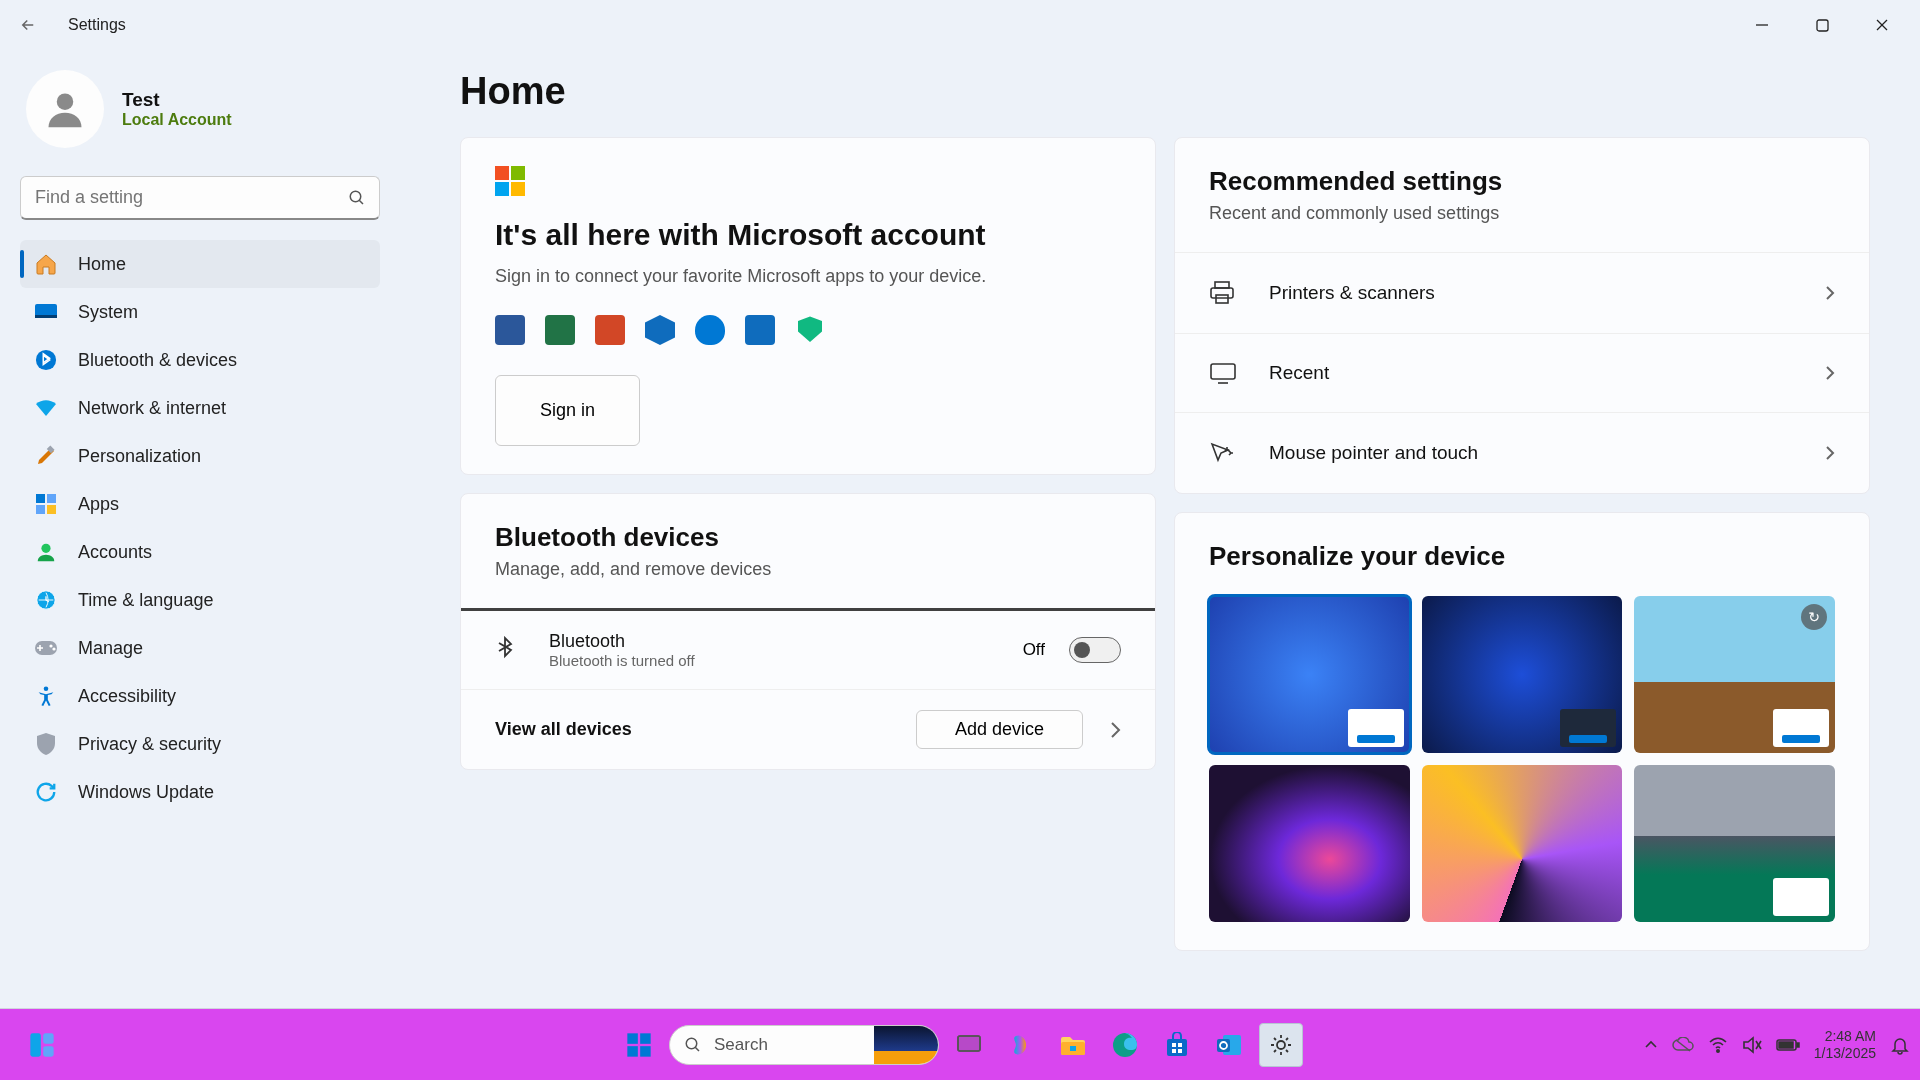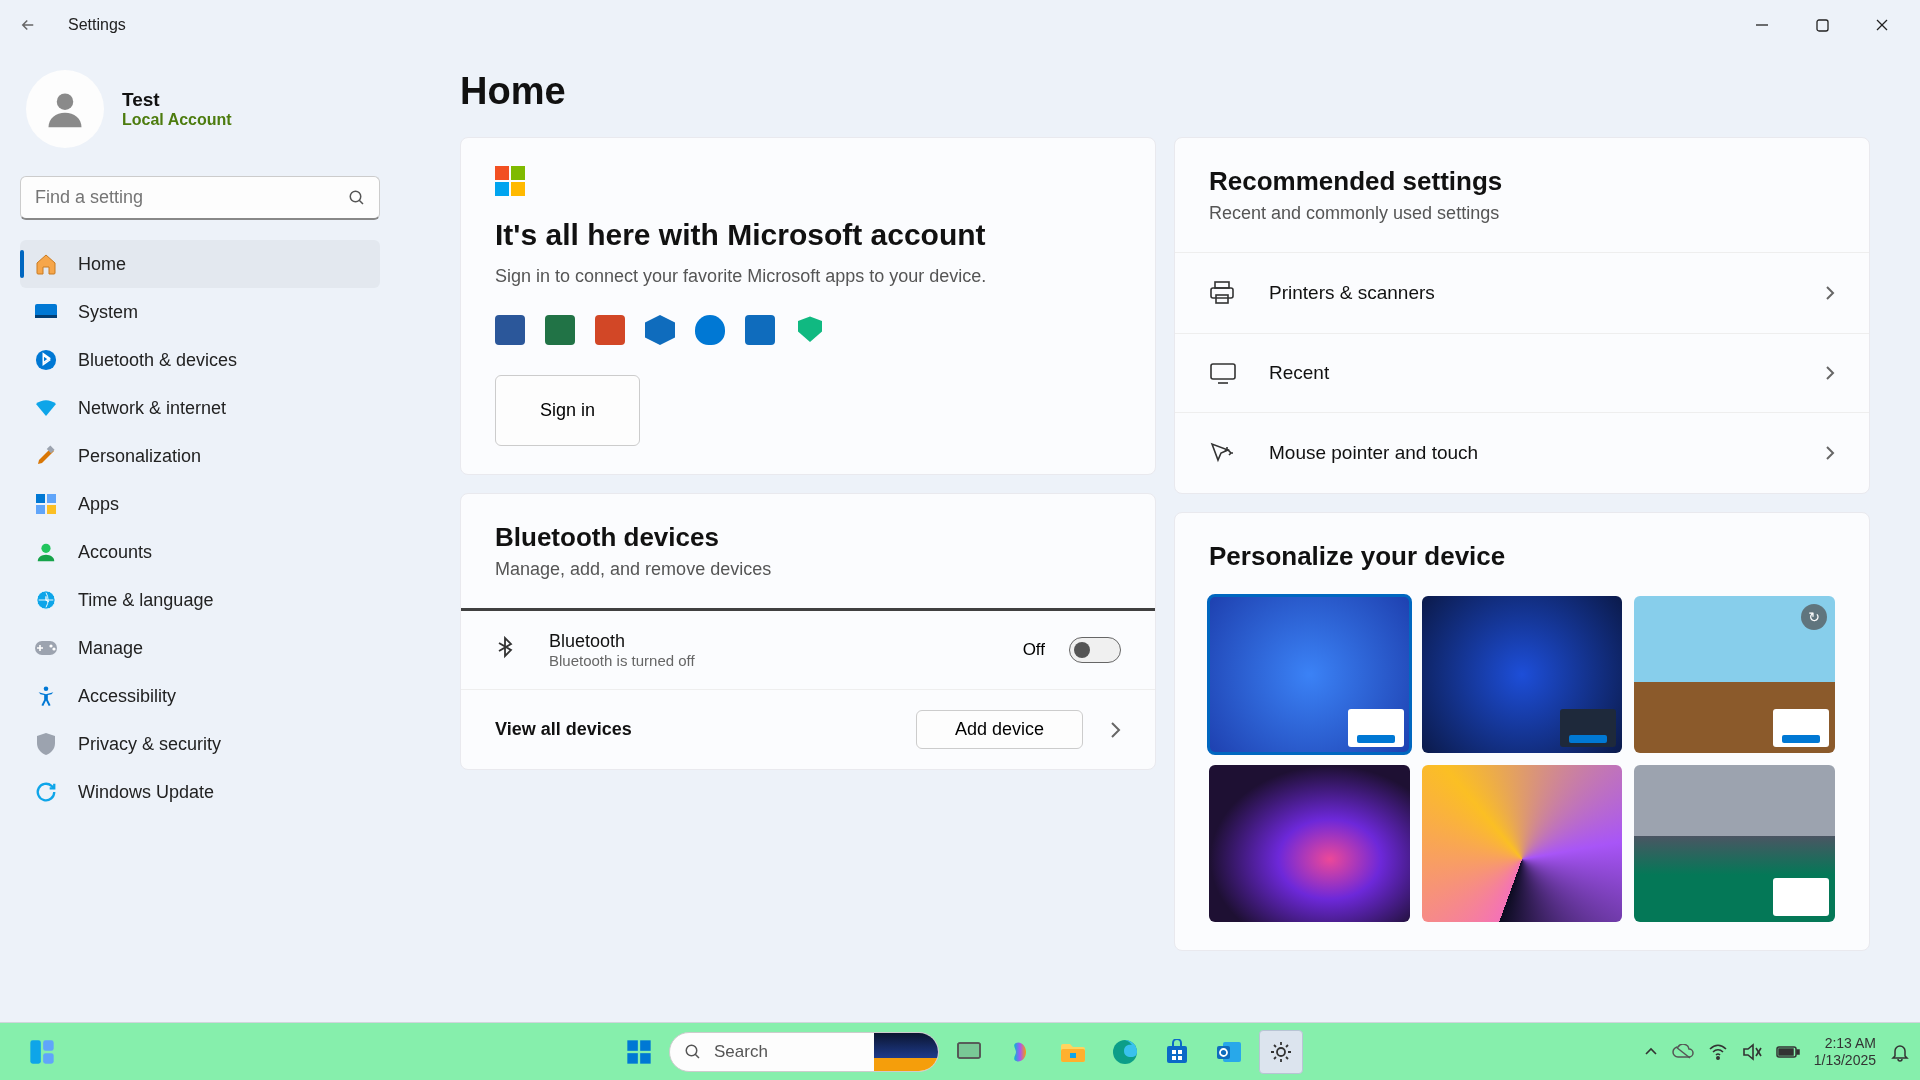--- a/index.html
+++ b/index.html
@@ -69,21 +69,21 @@
 .rec-row .label { font-size: 19px; color: #111; }
 .rec-row .chev { margin-left: auto; color: #666; }
 
 .themes { display: grid; grid-template-columns: repeat(3, 1fr); gap: 12px; padding: 0 34px 28px 34px; }
 .theme { aspect-ratio: 1.28/1; border-radius: 6px; position: relative; overflow: hidden; cursor: pointer; }
 .theme.selected { outline: 3px solid #0067c0; outline-offset: -1px; }
 .theme .mini { position: absolute; right: 6px; bottom: 6px; width: 56px; height: 38px; background: #fff; border-radius: 3px; display: flex; align-items: flex-end; justify-content: center; padding-bottom: 4px; }
 .theme .mini .bar { width: 38px; height: 8px; background: #0078d4; border-radius: 2px; }
 .theme .sync { position: absolute; top: 8px; right: 8px; width: 26px; height: 26px; background: rgba(80,80,80,.7); border-radius: 50%; display: flex; align-items: center; justify-content: center; color: #fff; font-size: 14px; }
 
-.taskbar { position: absolute; left: 0; right: 0; bottom: 0; height: 58px; background: #86efac; border-top: 1px solid #d0d5dc; display: flex; align-items: center; margin-top: 28px; }
+.taskbar { position: absolute; left: 0; right: 0; bottom: 0; height: 72px; background: #d946ef; border-top: 1px solid #d0d5dc; display: flex; align-items: center; margin-top: 28px; }
 .tb-center { position: absolute; left: 50%; transform: translateX(-50%); display: flex; align-items: center; gap: 8px; }
 .tb-left { position: absolute; left: 20px; display: flex; align-items: center; }
 .tb-right { position: absolute; right: 10px; display: flex; align-items: center; gap: 14px; color: #333; font-size: 14px; }
 .tb-icon { width: 44px; height: 44px; display: flex; align-items: center; justify-content: center; border-radius: 4px; cursor: pointer; }
 .tb-icon.active { background: #dce4ee; border: 1px solid #b8c4d4; }
 .tb-search { display: flex; align-items: center; width: 270px; height: 40px; background: #fdfdfd; border: 1px solid #ccc; border-radius: 20px; padding: 0 14px; gap: 12px; font-size: 17px; color: #555; position: relative; overflow: hidden; }
 .tb-search .scenery { position: absolute; right: 0; top: 0; bottom: 0; width: 64px; background: linear-gradient(to top,#f59e0b 35%,#1e3a8a 35%,#0b1530); }
 .tb-time { text-align: right; font-size: 14px; line-height: 1.2; }
 .widgets { width: 28px; height: 28px; }
 
@@ -515,21 +515,21 @@
         </svg>
       </span>
     <span>
         <svg width="24" height="14" viewBox="0 0 24 14" fill="none" stroke="#333" stroke-width="1.5">
           <rect x="1" y="2" width="19" height="10" rx="2"></rect>
           <rect x="21" y="5" width="2" height="4" fill="#333"></rect>
           <rect x="3" y="4" width="14" height="6" fill="#333"></rect>
         </svg>
       </span>
     <div class="tb-time">
-      <div>2:13 AM</div>
+      <div>2:48 AM</div>
       <div>1/13/2025</div>
     </div>
     <span>
         <svg width="20" height="20" viewBox="0 0 20 20" fill="none" stroke="#333" stroke-width="1.5">
           <path d="M5 14V9a5 5 0 0110 0v5l2 2H3z"></path>
           <path d="M8 17a2 2 0 004 0"></path>
         </svg>
       </span>
   </div>
 </div>

